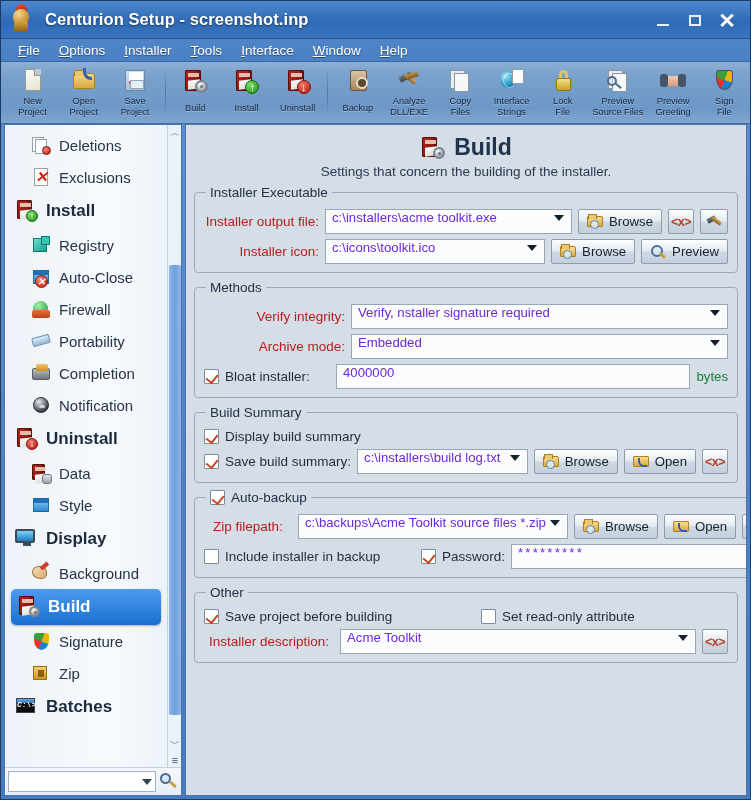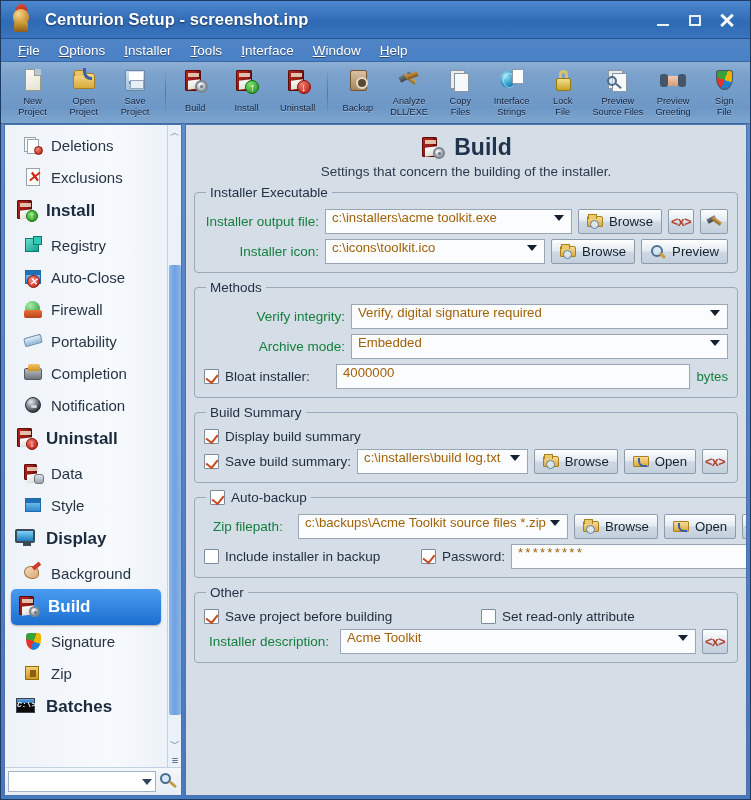--- a/index.html
+++ b/index.html
@@ -128,21 +128,21 @@
   .sidebar{
     flex:1 1 auto; position:relative; overflow:hidden;
     background:linear-gradient(90deg,#eef3f9 0%,#f7fafd 60%,#eaf0f7 100%);
     display:flex;
   }
   .tree{ flex:1 1 auto; padding:4px 0 0 0; overflow:hidden;}
   .tree-item{
     display:flex; align-items:center; height:32px; padding-left:12px; gap:7px;
     color:#263445; font-size:15.5px; white-space:nowrap;
   }
-  .tree-item.sub{ padding-left:18px; font-size:15px; }
+  .tree-item.sub{ padding-left:26px; font-size:15px; }
   .tree-item.group{ font-weight:bold; font-size:17px; color:#1b2a3c; height:36px; padding-left:10px;}
   .tree-item.selected{
     margin:0 6px 0 6px; padding-left:6px; border-radius:5px;
     background:linear-gradient(180deg,#4a9bf0 0%,#1c6fd0 100%);
     color:#ffffff; box-shadow:0 1px 2px rgba(0,0,0,.3);
   }
   .tico{ width:21px; height:21px; position:relative; flex:0 0 21px;}
   
   .s-pages{position:absolute;left:1px;top:2px;width:12px;height:15px;background:#fbfbf7;border:1px solid #97a3ae;}
   .s-pages2{position:absolute;left:4px;top:4px;width:12px;height:15px;background:#fff;border:1px solid #97a3ae;}
@@ -219,35 +219,35 @@
   .panels{ padding:0 8px; }
   fieldset.grp{
     border:1px solid #9aa9ba; border-radius:4px; margin-bottom:7px;
     padding:4px 9px 8px 9px; background:transparent;
   }
   fieldset.grp > legend{
     font-size:13.5px; color:#223146; padding:0 4px; margin-left:2px;
   }
   legend.with-cb{ display:flex; align-items:center; gap:6px; }
   .row{ display:flex; align-items:center; margin-top:5px; gap:6px; }
-  .lbl{ font-size:13.5px; color:#15803d; white-space:nowrap; }
+  .lbl{ font-size:13.5px; color:#b91c1c; white-space:nowrap; }
   .cb{
     width:15px; height:15px; flex:0 0 15px; background:#fff;
     border:1px solid #7d8c9c; border-radius:1px; position:relative;
   }
   .cb.on:after{
     content:""; position:absolute; left:3px; top:2px; width:6px; height:9px;
     border:2.4px solid #c4491f; border-top:none; border-left:none;
     transform:rotate(38deg);
   }
   .cb-lbl{ font-size:13.5px; color:#1f2c3d; white-space:nowrap; }
   .inputbox{
     flex:1 1 auto; height:25px; background:#fbfcfd; border:1px solid #98a6b6;
     display:flex; align-items:center; padding:0 4px 8px 6px;
-    font-size:13.2px; color:#a16207; min-width:0; position:relative;
+    font-size:13.2px; color:#6d28d9; min-width:0; position:relative;
   }
   .inputbox .val{ flex:1 1 auto; overflow:hidden; white-space:nowrap; text-overflow:clip;}
   .inputbox.combo:after{
     content:""; width:0;height:0;flex:0 0 auto;
     border-left:5px solid transparent;border-right:5px solid transparent;border-top:6px solid #14202e;
     margin-left:4px; margin-right:3px;
   }
   .btn{
     height:25px; flex:0 0 auto; display:flex; align-items:center; gap:5px;
     padding:0 8px; font-size:13.2px; color:#16222f;
@@ -663,21 +663,21 @@
         </fieldset>
 
         <fieldset class="grp">
           <legend>Methods</legend>
 
 
 
           <div class="row">
             <span class="lbl" style="width:141px;text-align:right">Verify integrity:</span>
             <span class="inputbox combo">
-              <span class="val">Verify, digital signature required</span>
+              <span class="val">Verify, nstaller signature required</span>
             </span>
           </div>
 
           <div class="row">
             <span class="lbl" style="width:141px;text-align:right">Archive mode:</span>
             <span class="inputbox combo">
               <span class="val">Embedded</span>
             </span>
           </div>
 

